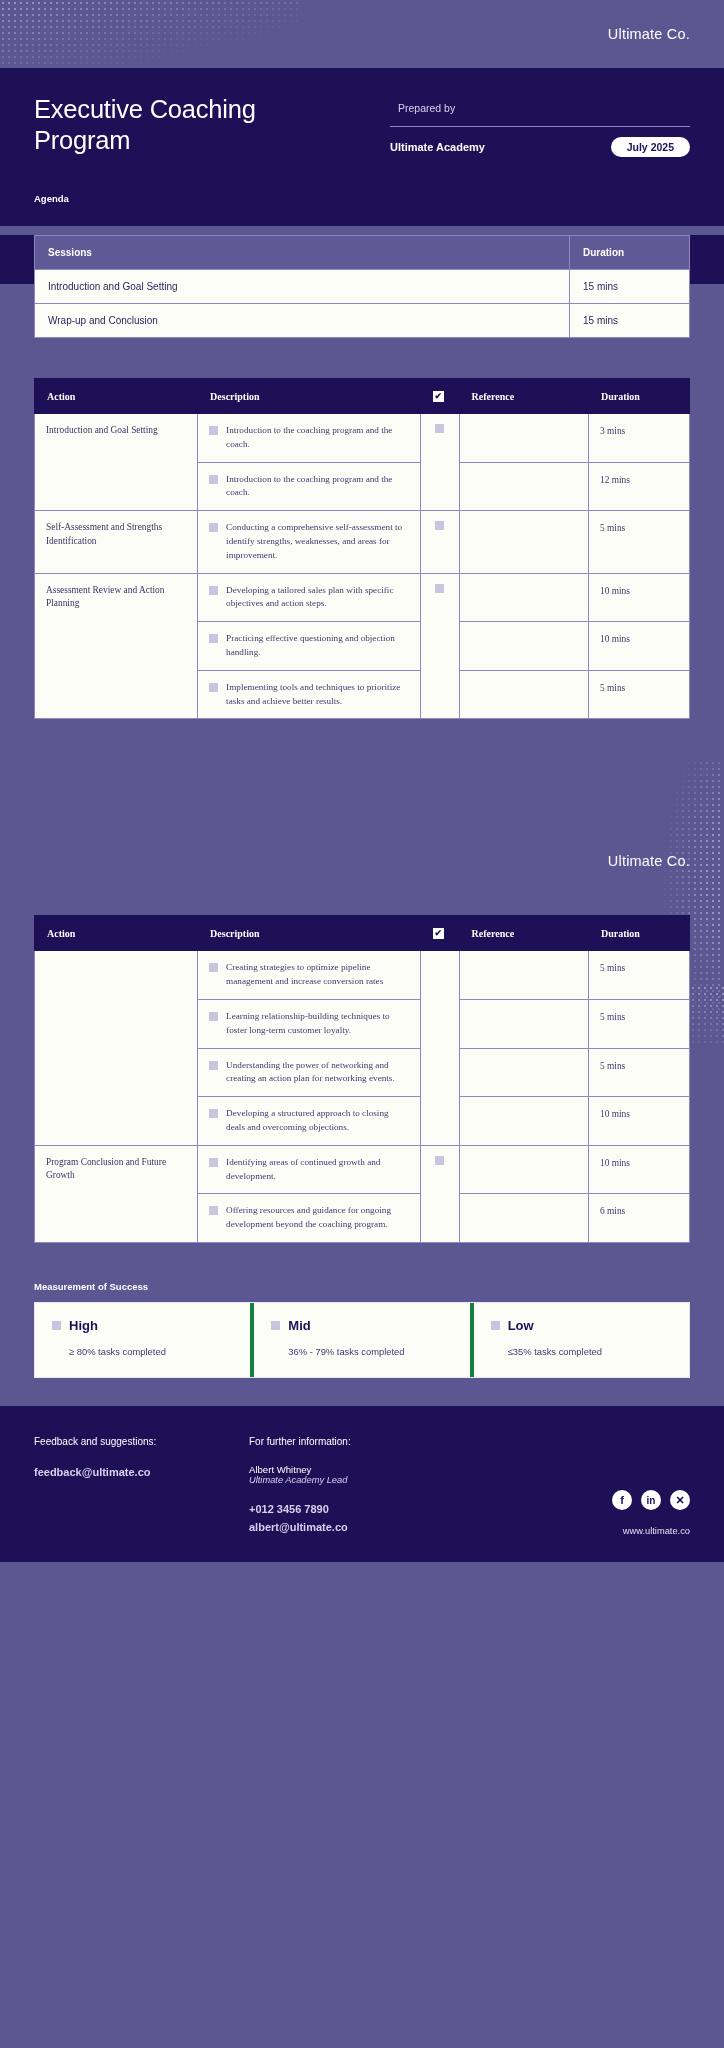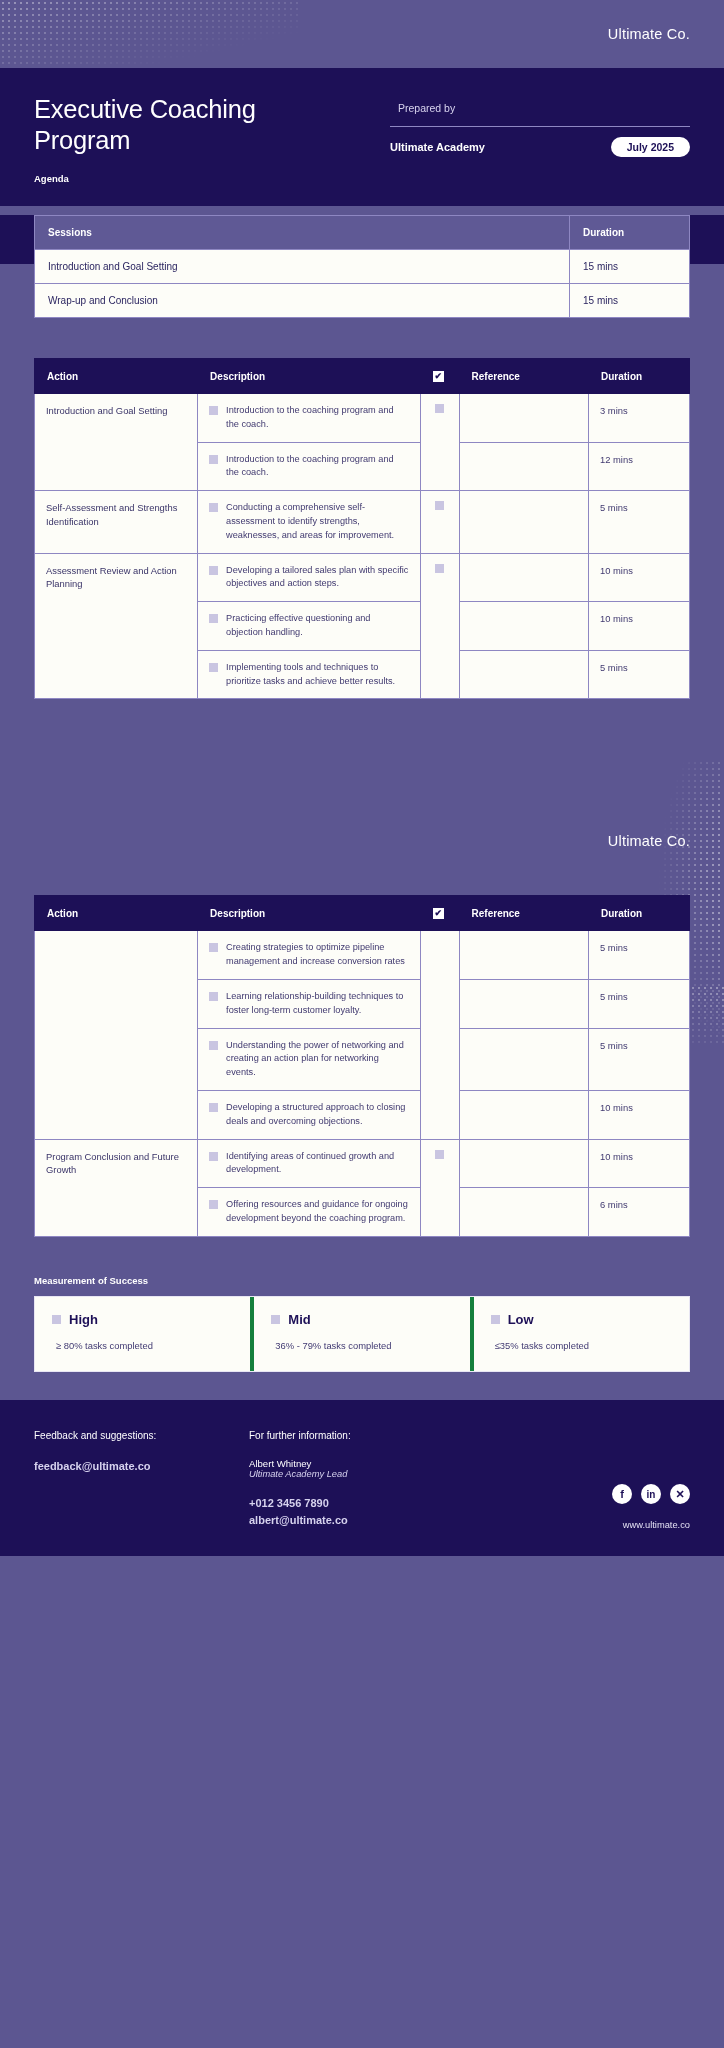--- a/index.html
+++ b/index.html
@@ -46,34 +46,34 @@
   .hero-row { display: flex; align-items: flex-start; justify-content: space-between; }
   .hero-title { color: #fff; font-size: 25.5px; font-weight: normal; line-height: 1.22;
                 letter-spacing: -.2px; max-width: 280px; }
   .hero-right { width: 300px; padding-top: 8px; }
   .prepared-label { color: #d8d4ef; font-size: 10.5px; padding-left: 8px; }
   .hero-rule { border-bottom: 1px solid #8e87c2; margin: 12px 0 10px 0; }
   .hero-meta { display: flex; align-items: center; justify-content: space-between; }
   .hero-org { color: #fff; font-size: 11px; font-weight: bold; }
   .date-pill { background: #fff; color: #1d1057; font-size: 10.5px; font-weight: bold;
                border-radius: 11px; padding: 4px 16px; }
-  .agenda-label { color: #fff; font-size: 9.5px; font-weight: bold; margin-top: 16px; }
+  .agenda-label { color: #fff; font-size: 9.5px; font-weight: bold; margin-top: 36px; }
 
   
   table { width: 100%; border-collapse: collapse; table-layout: fixed; }
   .agenda-wrap { padding: 0 34px; position: relative; }
   .agenda-table { margin-top: 9px; }
   .agenda-table th { background: #5f5995; color: #fff; font-size: 10px; font-weight: bold;
                      text-align: left; padding: 11px 13px; border: 1px solid #8e87c2; }
   .agenda-table td { background: #fdfdf8; font-size: 10px; padding: 11px 13px;
                      border: 1px solid #8e87c2; color: #2b2560; }
   .agenda-table .col-dur { width: 120px; }
 
   
-  .main-wrap { padding: 16px 34px; position: relative; }
+  .main-wrap { padding: 16px 34px; position: relative; font-family: Liberation Serif, serif; }
   .spacer-24 { height: 24px; }
   .spacer-46 { height: 46px; }
   .action-table { margin-top: 0; }
   .action-table th { background: #1d1057; color: #fff; font-size: 10px; font-weight: bold;
                      text-align: left; padding: 11px 12px; border: 1px solid #1d1057; }
   .action-table td { background: #fdfdf8; font-size: 9.2px; line-height: 1.5;
                      padding: 10px 11px; border: 1px solid #8e87c2;
                      color: #40396f; vertical-align: top; }
   .action-table .col-action { width: 126px; }
   .action-table .col-desc  { width: 172px; }
@@ -97,21 +97,21 @@
 
   
   .ms-wrap { padding: 22px 34px 0 34px; position: relative; }
   .ms-label { color: #fff; font-size: 9.5px; font-weight: bold; }
   .ms-cards { display: flex; margin-top: 10px; background: #fdfdf8;
               border: 1px solid #e8e6f3; }
   .ms-card { flex: 1 1 0; padding: 15px 17px 18px 17px; border-right: 4px solid #15803d; }
   .ms-card:last-child { border-right: none; }
   .ms-card-head { display: flex; align-items: center; gap: 8px; }
   .ms-card-title { font-size: 13px; font-weight: bold; color: #1d1057; }
-  .ms-card-sub { font-size: 9.4px; color: #413a72; margin-top: 12px; margin-left: 4px;
+  .ms-card-sub { font-size: 9.4px; color: #413a72; margin-top: 12px; margin-left: 17px;
                  line-height: 1.5; }
 
   
   .footer { background: #1d1057; margin-top: 28px; padding: 30px 34px 26px 34px;
             position: relative; }
   .footer-grid { display: flex; }
   .f-col-a { width: 215px; }
   .f-col-b { flex: 1; }
   .f-col-c { width: 160px; display: flex; flex-direction: column;
              align-items: flex-end; justify-content: flex-end; }

